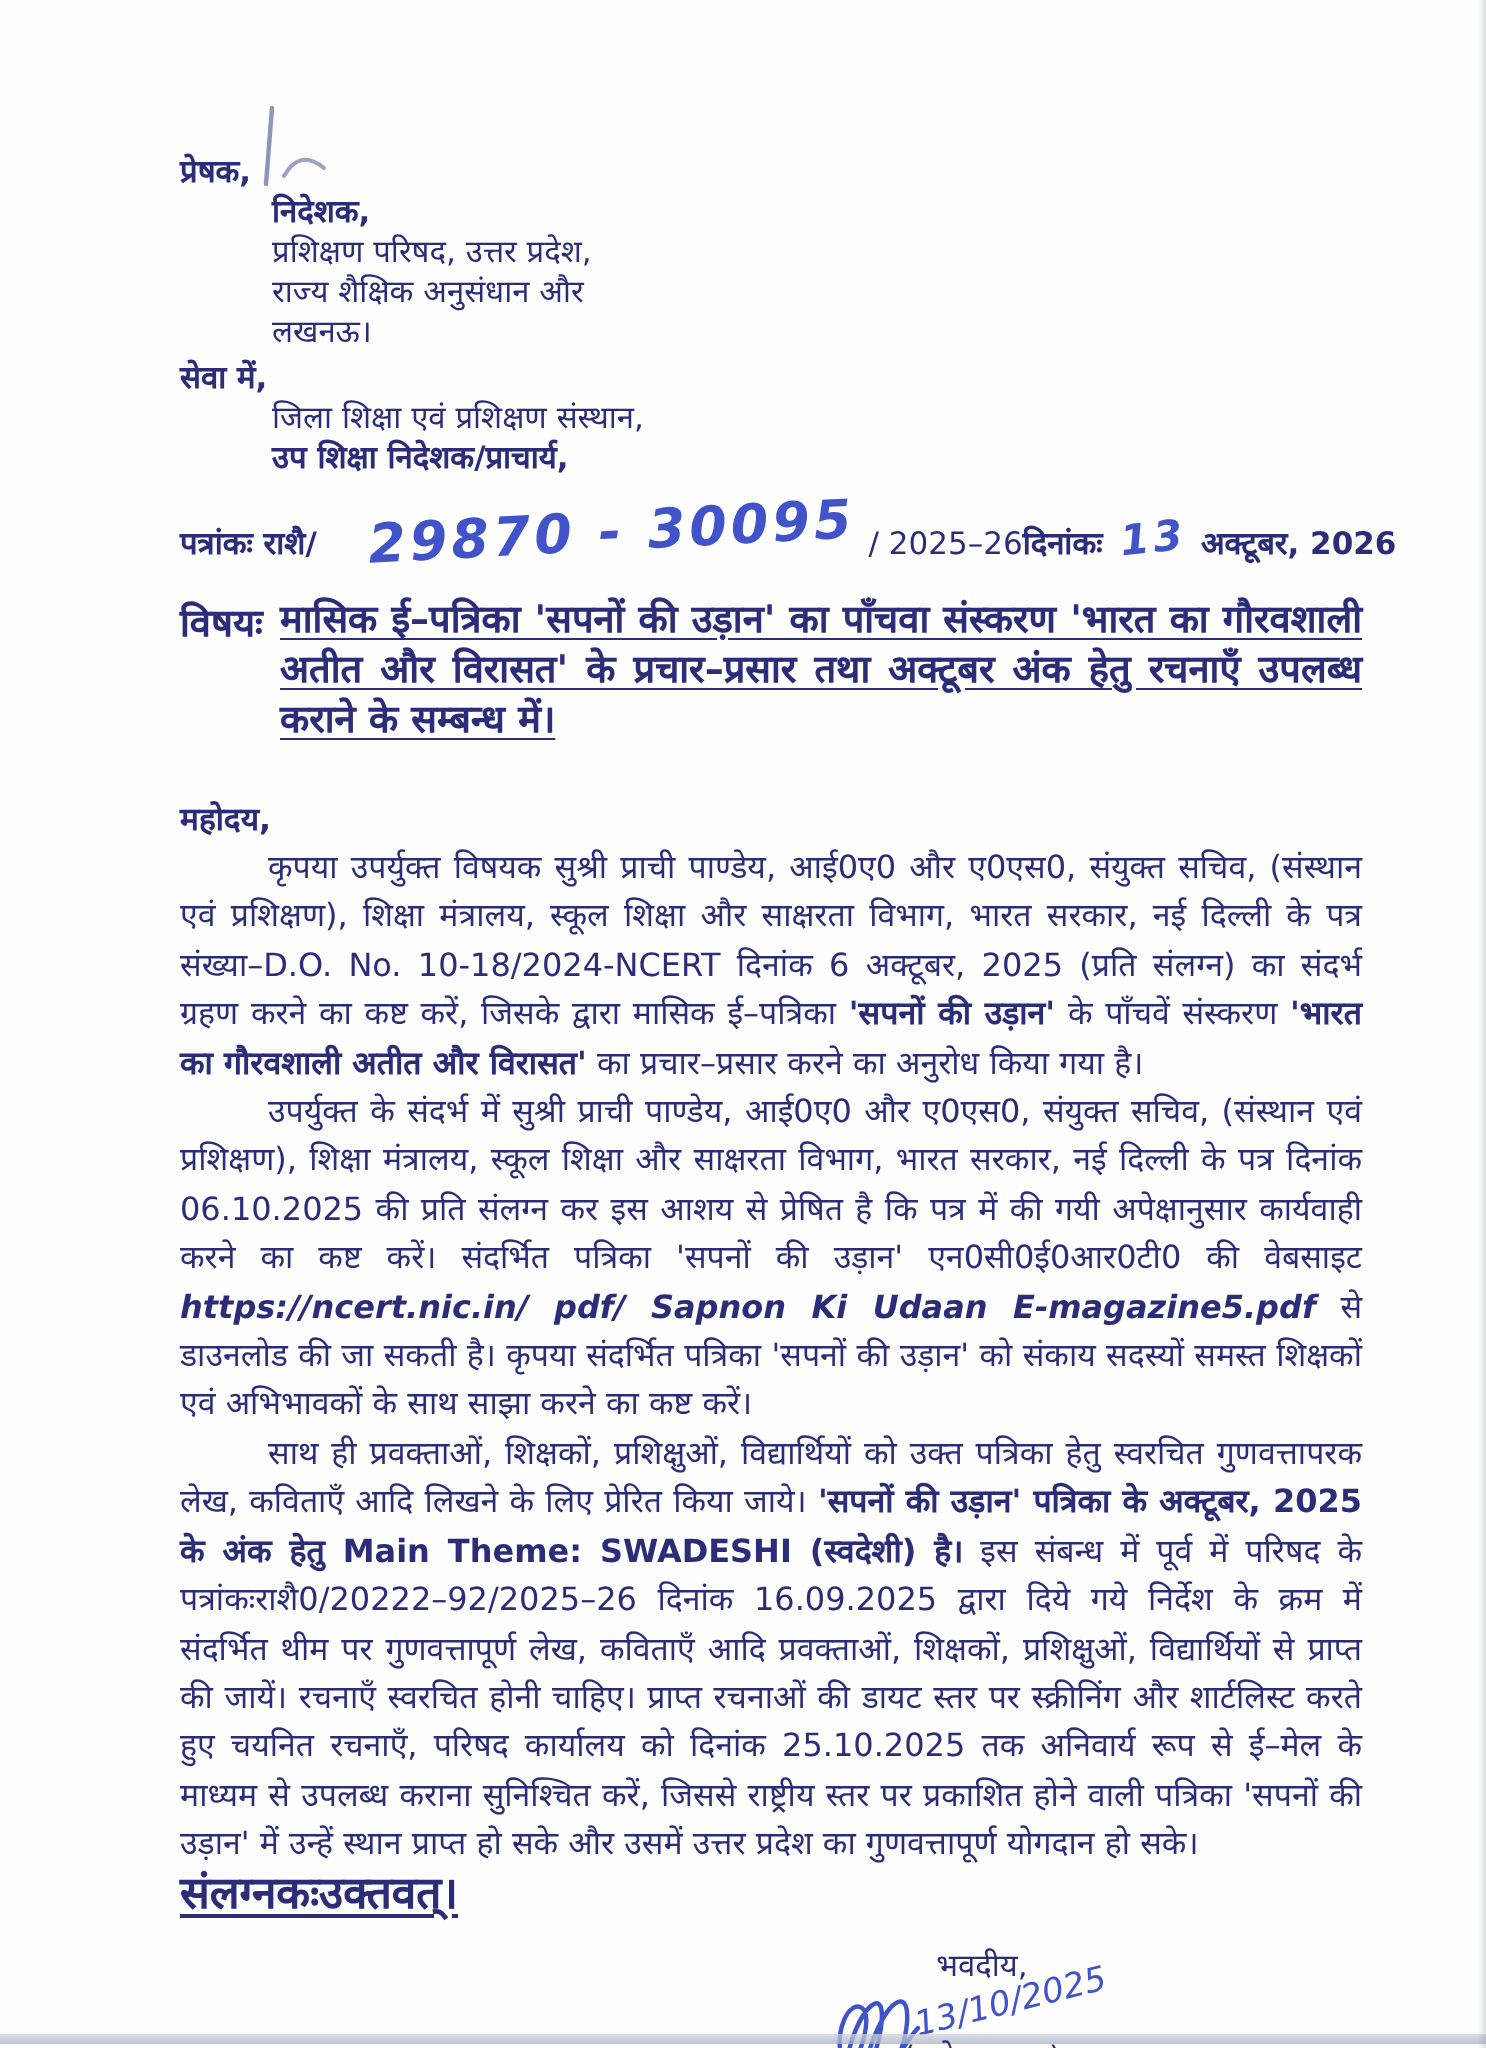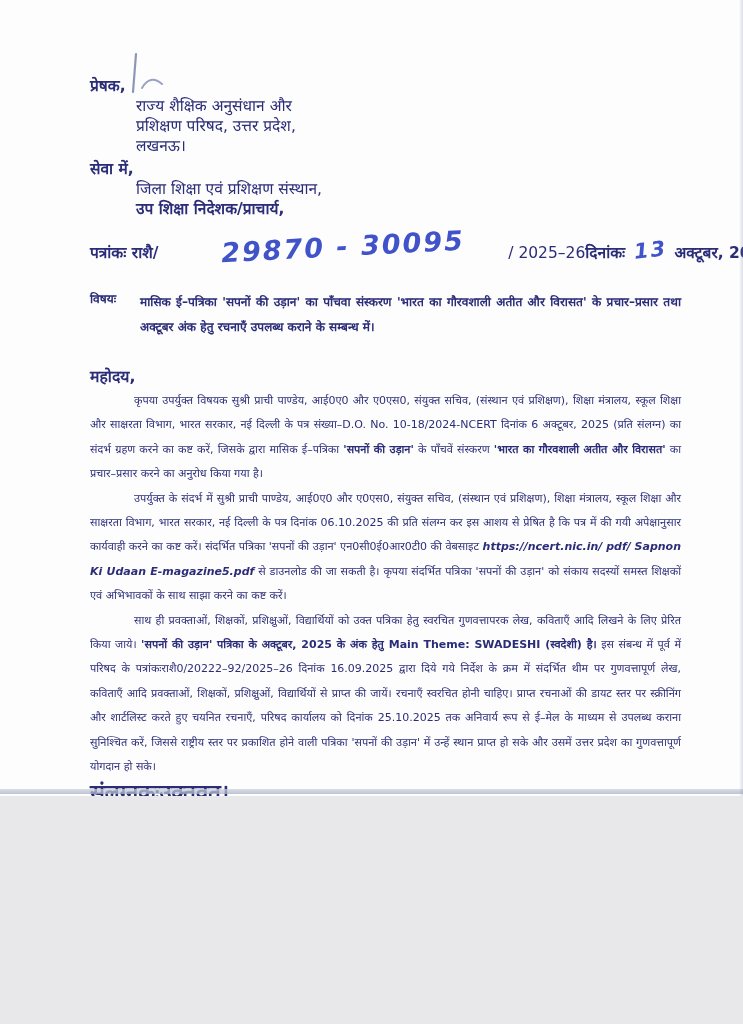--- a/index.html
+++ b/index.html
@@ -1,18 +1,18 @@
 <!DOCTYPE html>
 <html><head>
 <meta charset="utf-8">
 <style>
   html,body{margin:0;padding:0;background:#e8e8ea;}
   .page{
     position:relative;
-    width:743px;height:796px;
+    width:743px;height:1024px;
     margin:0 auto;
     background:#fdfdfe;
     overflow:hidden;
     font-family:"DejaVu Sans", sans-serif;
     color:#2b2d78;
     box-sizing:border-box;
     padding:76px 62px 0 90px;
   }
   .ink{color:#2b2d78;}
   .hand{color:#4053c8;}
@@ -23,41 +23,41 @@
   .hdr .lbl{font-weight:bold;}
   .hdr .indent{margin-left:46px;}
   .hdr .bold{font-weight:bold;}
   .hdr div{white-space:nowrap;}
   .gap-sm{height:3px;}
   
   .refrow{
     display:flex;align-items:baseline;justify-content:space-between;
     margin-top:14px;font-size:15.5px;font-weight:bold;white-space:nowrap;
   }
-  .refleft{display:flex;align-items:baseline;gap:37px;}
+  .refleft{display:flex;align-items:baseline;}
   .refnum{
     font-size:27px;font-weight:bold;font-style:italic;
     letter-spacing:2px;transform:rotate(-3deg);
     display:inline-block;margin:0 6px 0 26px;position:relative;top:-2px;
   }
   .refsuffix{font-weight:normal;}
   .refright{display:flex;align-items:baseline;}
   .dateday{
     font-size:21px;font-weight:bold;font-style:italic;
     transform:rotate(-6deg);display:inline-block;margin:0 7px 0 9px;
     letter-spacing:2px;position:relative;top:-1px;
   }
   
-  .subjrow{display:flex;margin-top:26px;font-size:12px;font-weight:bold;}
+  .subjrow{display:flex;margin-top:14px;font-size:19px;font-weight:bold;}
   .subjlabel{flex:0 0 50px;}
-  .subjtext{flex:1;text-align:justify;text-underline-offset:3px;line-height:25px;}
+  .subjtext{flex:1;text-align:justify;text-decoration:underline;text-underline-offset:3px;line-height:25px;}
   
   .salutation{font-size:15.8px;font-weight:bold;margin-top:25px;line-height:24px;}
   .para{
-    font-size:11px;line-height:24.4px;text-align:justify;
+    font-size:16px;line-height:24.4px;text-align:justify;
     text-indent:44px;margin:0;
   }
   .b{font-weight:bold;}
   .url{font-weight:bold;font-style:italic;text-underline-offset:3px;}
   .enclosure{
     font-size:22px;font-weight:bold;text-decoration:underline;
     text-underline-offset:3px;margin-top:1px;line-height:24px;
   }
   
   .closing{
@@ -86,22 +86,23 @@
 
 <div class="page">
 
   <svg class="corner-mark" width="60" height="60" viewBox="0 0 60 60">
     <path d="M16 6 L13 44" stroke="#8d96ba" stroke-width="2.2" fill="none" stroke-linecap="round"></path>
     <path d="M22 40 q8 -14 20 -4" stroke="#9aa2c2" stroke-width="2" fill="none" stroke-linecap="round"></path>
   </svg>
 
   <div class="hdr">
     <div class="lbl">प्रेषक,</div>
+    <div class="indent bold">निदेशक,</div>
+    <div class="indent">प्रशिक्षण परिषद, उत्तर प्रदेश,</div>
     <div class="indent">राज्य शैक्षिक अनुसंधान और</div>
-    <div class="indent">प्रशिक्षण परिषद, उत्तर प्रदेश,</div>
     <div class="indent">लखनऊ।</div>
     <div class="gap-sm"></div>
     <div class="lbl">सेवा में,</div>
     <div class="indent">जिला शिक्षा एवं प्रशिक्षण संस्थान,</div>
     <div class="indent bold">उप शिक्षा निदेशक/प्राचार्य,</div>
   </div>
 
   <div class="refrow">
     <div class="refleft">
       <span class="ink">पत्रांकः राशै/</span>

